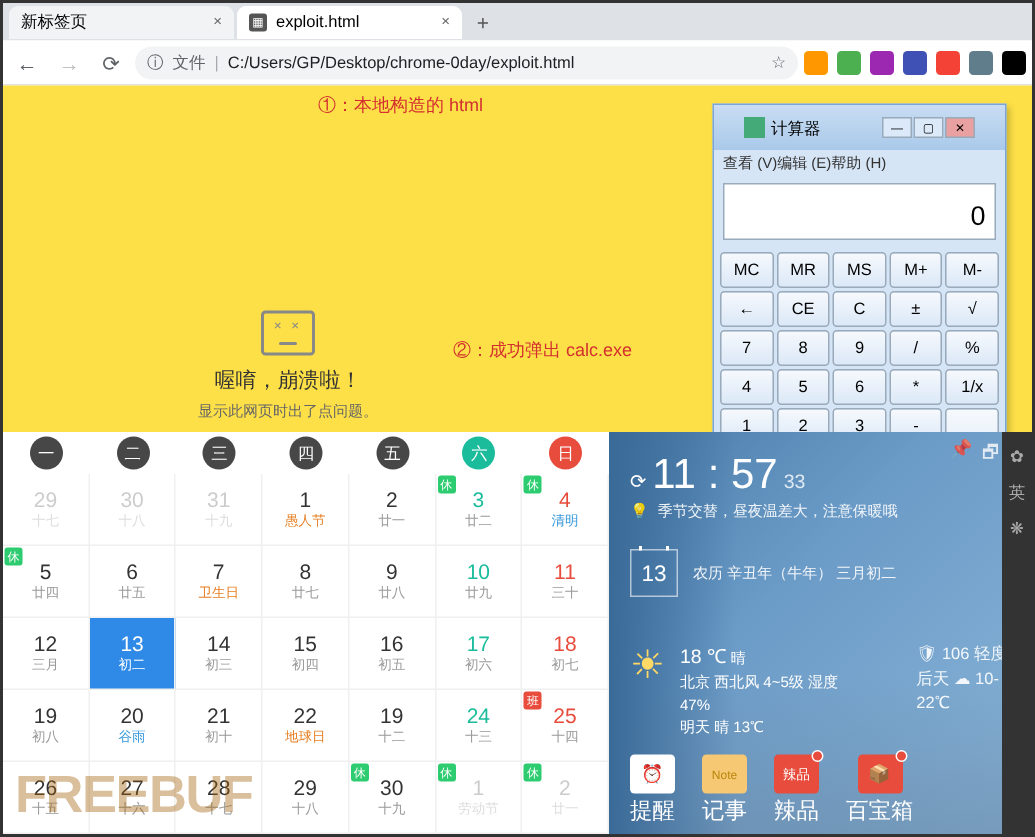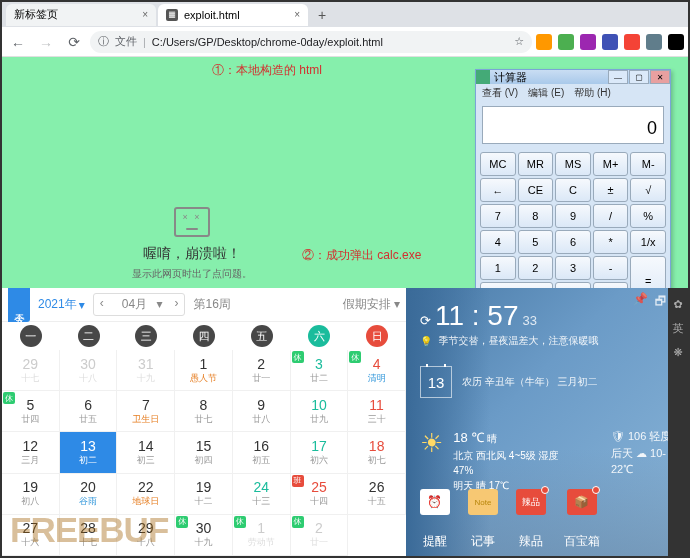--- a/index.html
+++ b/index.html
@@ -13,36 +13,36 @@
     .tab .close { margin-left: auto; font-size: 10px; color: #666; cursor: pointer; }
     .new-tab-btn { width: 24px; height: 20px; border-radius: 4px; display:flex; align-items:center; justify-content:center; font-size:14px; color:#555; cursor:pointer; }
     
     .nav-bar { height: 30px; background: #fff; display: flex; align-items: center; padding: 0 4px; border-bottom: 1px solid #e0e0e0; gap: 4px; }
     .nav-btn { width: 24px; height: 24px; display:flex; align-items:center; justify-content:center; color:#5f6368; font-size:14px; border-radius:50%; cursor:pointer; }
     .addr-bar { flex: 1; height: 22px; background: #f1f3f4; border-radius: 11px; display: flex; align-items: center; padding: 0 8px; font-size: 11px; color: #5f6368; gap: 6px; }
     .addr-bar .url { color: #202124; }
     .ext-icons { display: flex; gap: 6px; }
     .ext-icon { width: 16px; height: 16px; border-radius: 3px; cursor:pointer; }
     
-    .content-area { position: relative; height: 231px; background: #86efac; text-decoration: underline; }
+    .content-area { position: relative; height: 231px; background: #fde047; text-decoration: underline; }
     .annotation { position: absolute; color: #d32f2f; font-size: 12px; white-space: nowrap; }
     .crash-box { position: absolute; left: 130px; top: 150px; text-align: center; }
     .crash-icon { width: 36px; height: 30px; border: 2px solid #888; border-radius: 3px; margin: 0 auto 8px; position: relative; }
     .crash-icon::before { content: '× ×'; position: absolute; top: 3px; left: 0; right: 0; font-size: 9px; color: #888; letter-spacing: 2px; }
     .crash-icon::after { content: ''; position: absolute; bottom: 5px; left: 10px; right: 10px; height: 2px; background: #888; border-radius: 2px; }
     .crash-title { font-size: 14px; color: #333; margin-bottom: 4px; }
     .crash-sub { font-size: 10px; color: #666; }
     
     
     .calc { position: absolute; right: 17px; top: 67px; width: 196px; background: #d6e5f5; border: 1px solid #7aa5d6; box-shadow: 2px 2px 4px rgba(0,0,0,0.2); }
-    .calc-title { height: 14px; background: linear-gradient(#c9ddf3,#a9c9ea); display:flex; align-items:center; padding:0 0; font-size:11px; }
+    .calc-title { height: 30px; background: linear-gradient(#c9ddf3,#a9c9ea); display:flex; align-items:center; padding:0 20px; font-size:11px; }
     .calc-title .icon { width:14px; height:14px; background:#4a7; margin-right:4px; }
     .calc-title .wbtns { margin-left:auto; display:flex; gap:1px; }
     .calc-title .wbtn { width:20px; height:14px; background:#dbe9f9; border:1px solid #9ab; font-size:8px; display:flex; align-items:center; justify-content:center; cursor:pointer; }
-    .calc-menu { height: 18px; display:flex; gap:10px; padding:0 6px; font-size:10px; color:#333; align-items:center; }
+    .calc-menu { height: 18px; display:flex; padding:0 6px; font-size:10px; color:#333; align-items:center; }
     .calc-display { margin:4px 6px; height:38px; background:#fff; border:1px solid #9ab; text-align:right; padding:4px 6px; font-size:18px; display:flex; align-items:flex-end; justify-content:flex-end; }
     .calc-grid { display:grid; grid-template-columns: repeat(5, 1fr); gap:2px; padding:4px; }
     .calc-btn { height:24px; background:linear-gradient(#f6f9fd,#dbe8f7); border:1px solid #9ab; border-radius:3px; font-size:11px; display:flex; align-items:center; justify-content:center; cursor:pointer; }
     .calc-btn.tall { grid-row: span 2; height: auto; }
     .calc-btn.wide { grid-column: span 2; }
     
     
     .calendar-area { position: absolute; left:0; right:0; bottom:0; height: 268px; display:flex; }
     .cal-left { width: 404px; background: #fff; display:flex; flex-direction:column; }
     .cal-header { height: 34px; display:flex; align-items:center; padding:0 6px; gap:8px; font-size:12px; border-bottom:1px solid #eee; }
@@ -100,21 +100,21 @@
     .weather-right { margin-left:20px; font-size:11px; line-height:1.5; opacity:0.9; }
     
     .dock { position:absolute; bottom:6px; left:14px; z-index:2; display:flex; gap:18px; }
     .dock-item { display:flex; flex-direction:column; align-items:center; gap:2px; cursor:pointer; }
     .dock-icon { width:30px; height:26px; border-radius:3px; display:flex; align-items:center; justify-content:center; font-size:12px; color:#fff; position:relative; }
     .dock-icon.alarm { background:#fff; color:#666; }
     .dock-icon.note { background:#f7c873; color:#b8860b; font-size:8px; }
     .dock-icon.spicy { background:#e74c3c; font-size:9px; }
     .dock-icon.box { background:#e74c3c; }
     .dock-icon .dot { position:absolute; top:-3px; right:-3px; width:8px; height:8px; background:#e74c3c; border-radius:50%; border:1px solid #fff; }
-    .dock-label { font-size:12px;margin-top:16px; }
+    .dock-label { font-size:15px; }
     
     .side-strip { position:absolute; right:0; top:286px; width:20px; bottom:0; background:#333; z-index:3; display:flex; flex-direction:column; align-items:center; gap:10px; padding-top:10px; color:#aaa; font-size:11px; }
     .side-strip span { cursor:pointer; }
     
     .watermark { position:absolute; left:8px; bottom:6px; font-size:35px; font-weight:700; color:#a16207; opacity:0.4; font-family:Arial; letter-spacing:-1px; z-index:5; pointer-events:none; }
   </style>
 </head>
 <body>
 
 <div class="browser-chrome">
@@ -147,21 +147,21 @@
       <div class="ext-icon" style="background: rgb(156, 39, 176);"></div>
       <div class="ext-icon" style="background: rgb(63, 81, 181);"></div>
       <div class="ext-icon" style="background: rgb(244, 67, 54);"></div>
       <div class="ext-icon" style="background: rgb(96, 125, 139);"></div>
       <div class="ext-icon" style="background: rgb(0, 0, 0);"></div>
     </div>
 </div>
 
 <div class="content-area">
   <div class="annotation" style="top:5px; left:210px;">①：本地构造的 html</div>
-  <div class="annotation" style="top:168px; left:300px;margin-top:22px;">②：成功弹出 calc.exe</div>
+  <div class="annotation" style="top:168px; left:300px;">②：成功弹出 calc.exe</div>
   <div class="crash-box">
     <div class="crash-icon"></div>
     <div class="crash-title">喔唷，崩溃啦！</div>
     <div class="crash-sub">显示此网页时出了点问题。</div>
   </div>
 </div>
 
 <div class="calc">
   <div class="calc-title">
     <span class="icon"></span>
@@ -205,31 +205,20 @@
       <div class="calc-btn">-</div>
       <div class="calc-btn tall">=</div>
       <div class="calc-btn wide">0</div>
       <div class="calc-btn">.</div>
       <div class="calc-btn">+</div>
     </div>
 </div>
 
 <div class="calendar-area">
   <div class="cal-left">
-    <div class="cal-header">
-      <div class="today-btn">今天</div>
-      <span class="cal-select"><span>2021年</span> ▾</span>
-      <div class="cal-nav">
-        <span>‹</span>
-        <span class="cal-select-month"><span>04月</span> ▾</span>
-        <span>›</span>
-      </div>
-      <span class="week-label">第16周</span>
-      <span class="holiday-select"><span>假期安排</span> ▾</span>
-    </div>
     <div class="weekdays" id="weekdays">
         <div class="wkday">
           <span>一</span>
         </div>
         <div class="wkday">
           <span>二</span>
         </div>
         <div class="wkday">
           <span>三</span>
         </div>
@@ -334,20 +323,24 @@
           <div class="day">18</div>
           <div class="lunar">初七</div>
         </div>
         <div class="cal-cell">
           <div class="day">19</div>
           <div class="lunar">初八</div>
         </div>
         <div class="cal-cell">
           <div class="day">20</div>
           <div class="lunar fest-blue">谷雨</div>
+        </div>
+        <div class="cal-cell">
+          <div class="day">21</div>
+          <div class="lunar">初十</div>
         </div>
         <div class="cal-cell">
           <div class="day">22</div>
           <div class="lunar fest">地球日</div>
         </div>
         <div class="cal-cell">
           <div class="day">19</div>
           <div class="lunar">十二</div>
         </div>
         <div class="cal-cell sat">
@@ -414,21 +407,21 @@
       <div class="date-box">13</div>
       <div class="date-text">
         <div class="dlunar">农历  辛丑年（牛年）  三月初二</div>
       </div>
     </div>
     <div class="weather-block">
       <div class="weather-icon">☀</div>
       <div class="weather-text">
         <div><span class="temp">18 ℃</span>  <span>晴</span></div>
         <div>北京  西北风  4~5级   湿度 47%</div>
-        <div>明天  晴  17℃</div>
+        <div>明天  晴  13℃</div>
       </div>
       <div class="weather-right">
         <div>🛡 106  轻度</div>
         <div>后天  ☁  10-22℃</div>
       </div>
     </div>
     <div class="dock" id="dock">
         <div class="dock-item">
           <div class="dock-icon alarm">⏰</div>
           <div class="dock-label">提醒</div>

